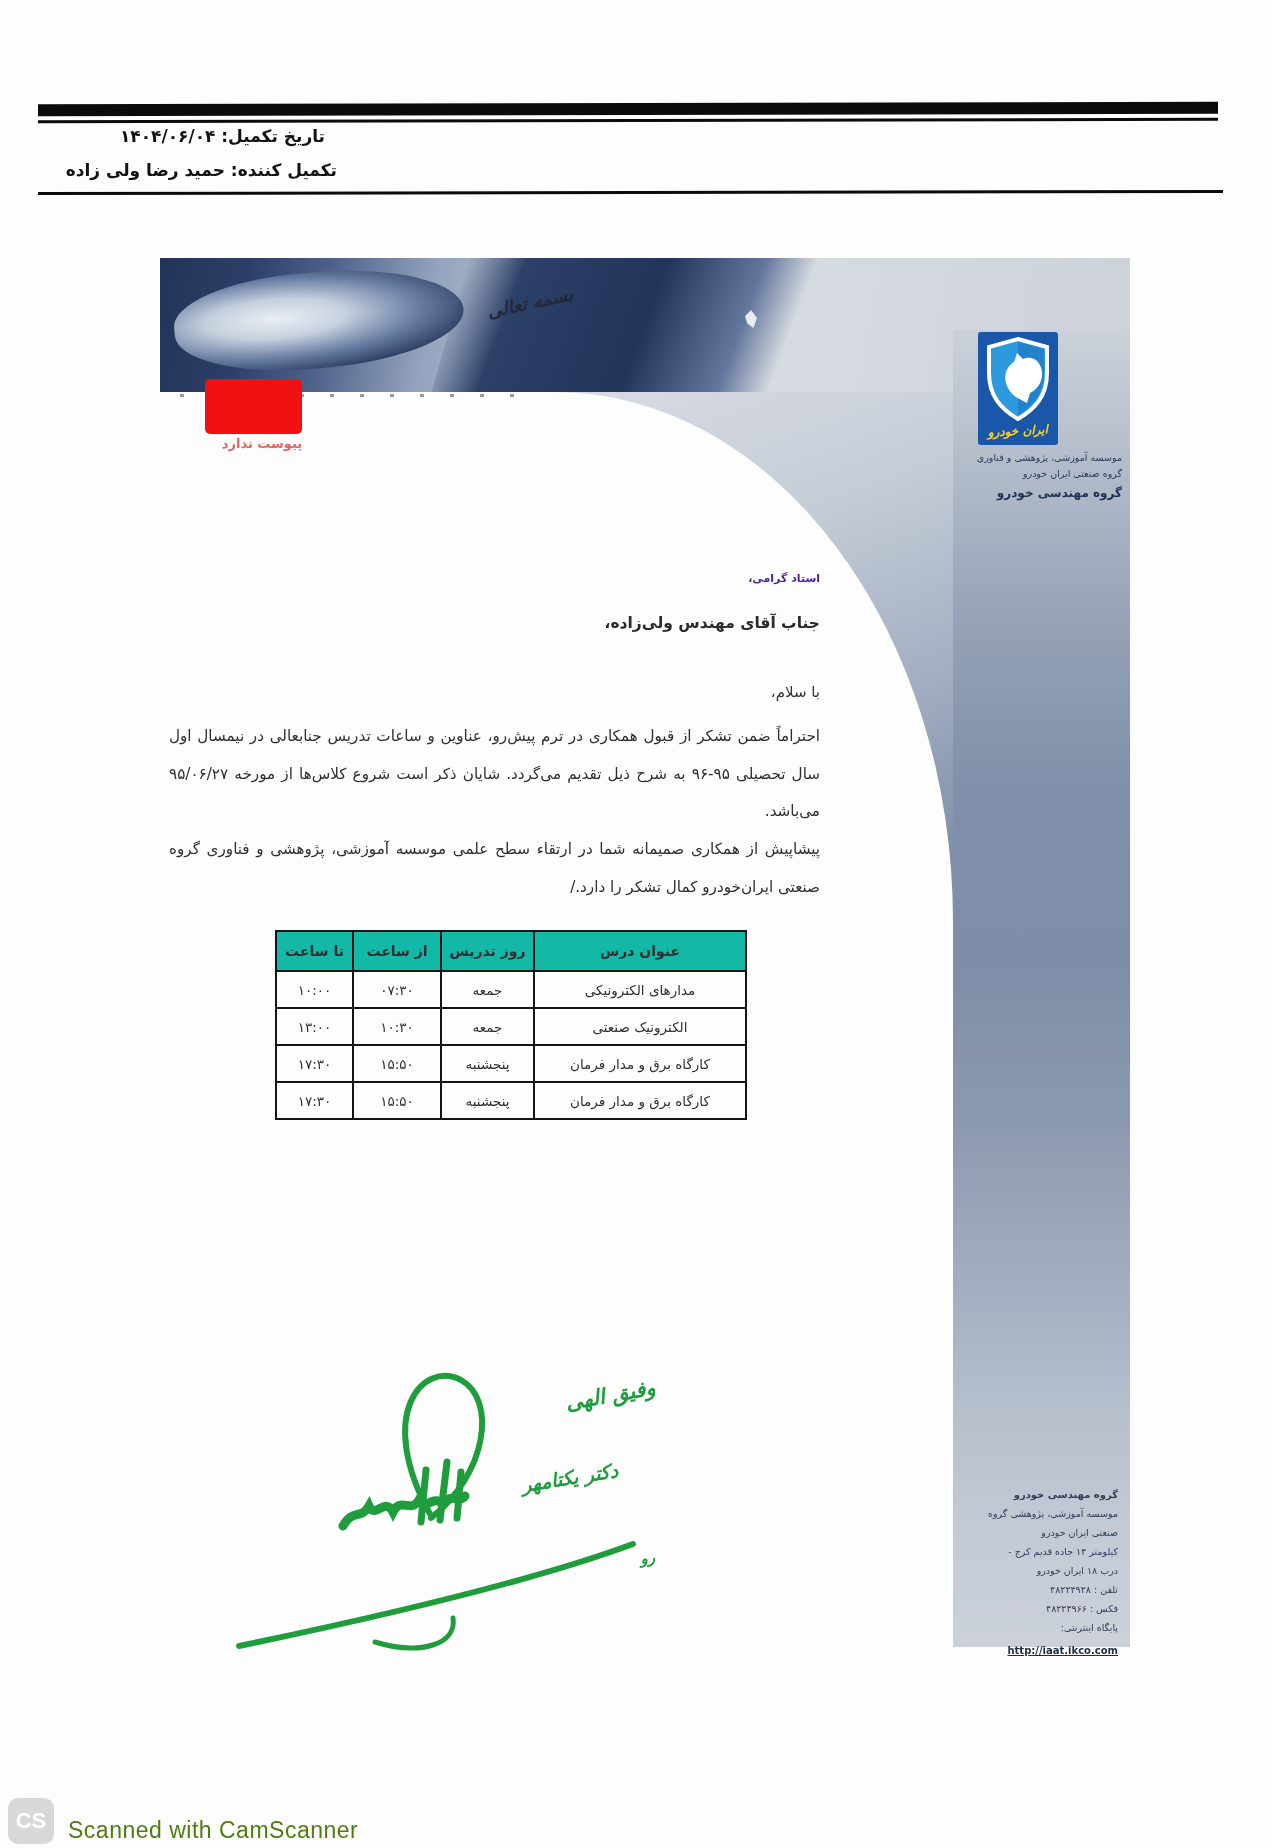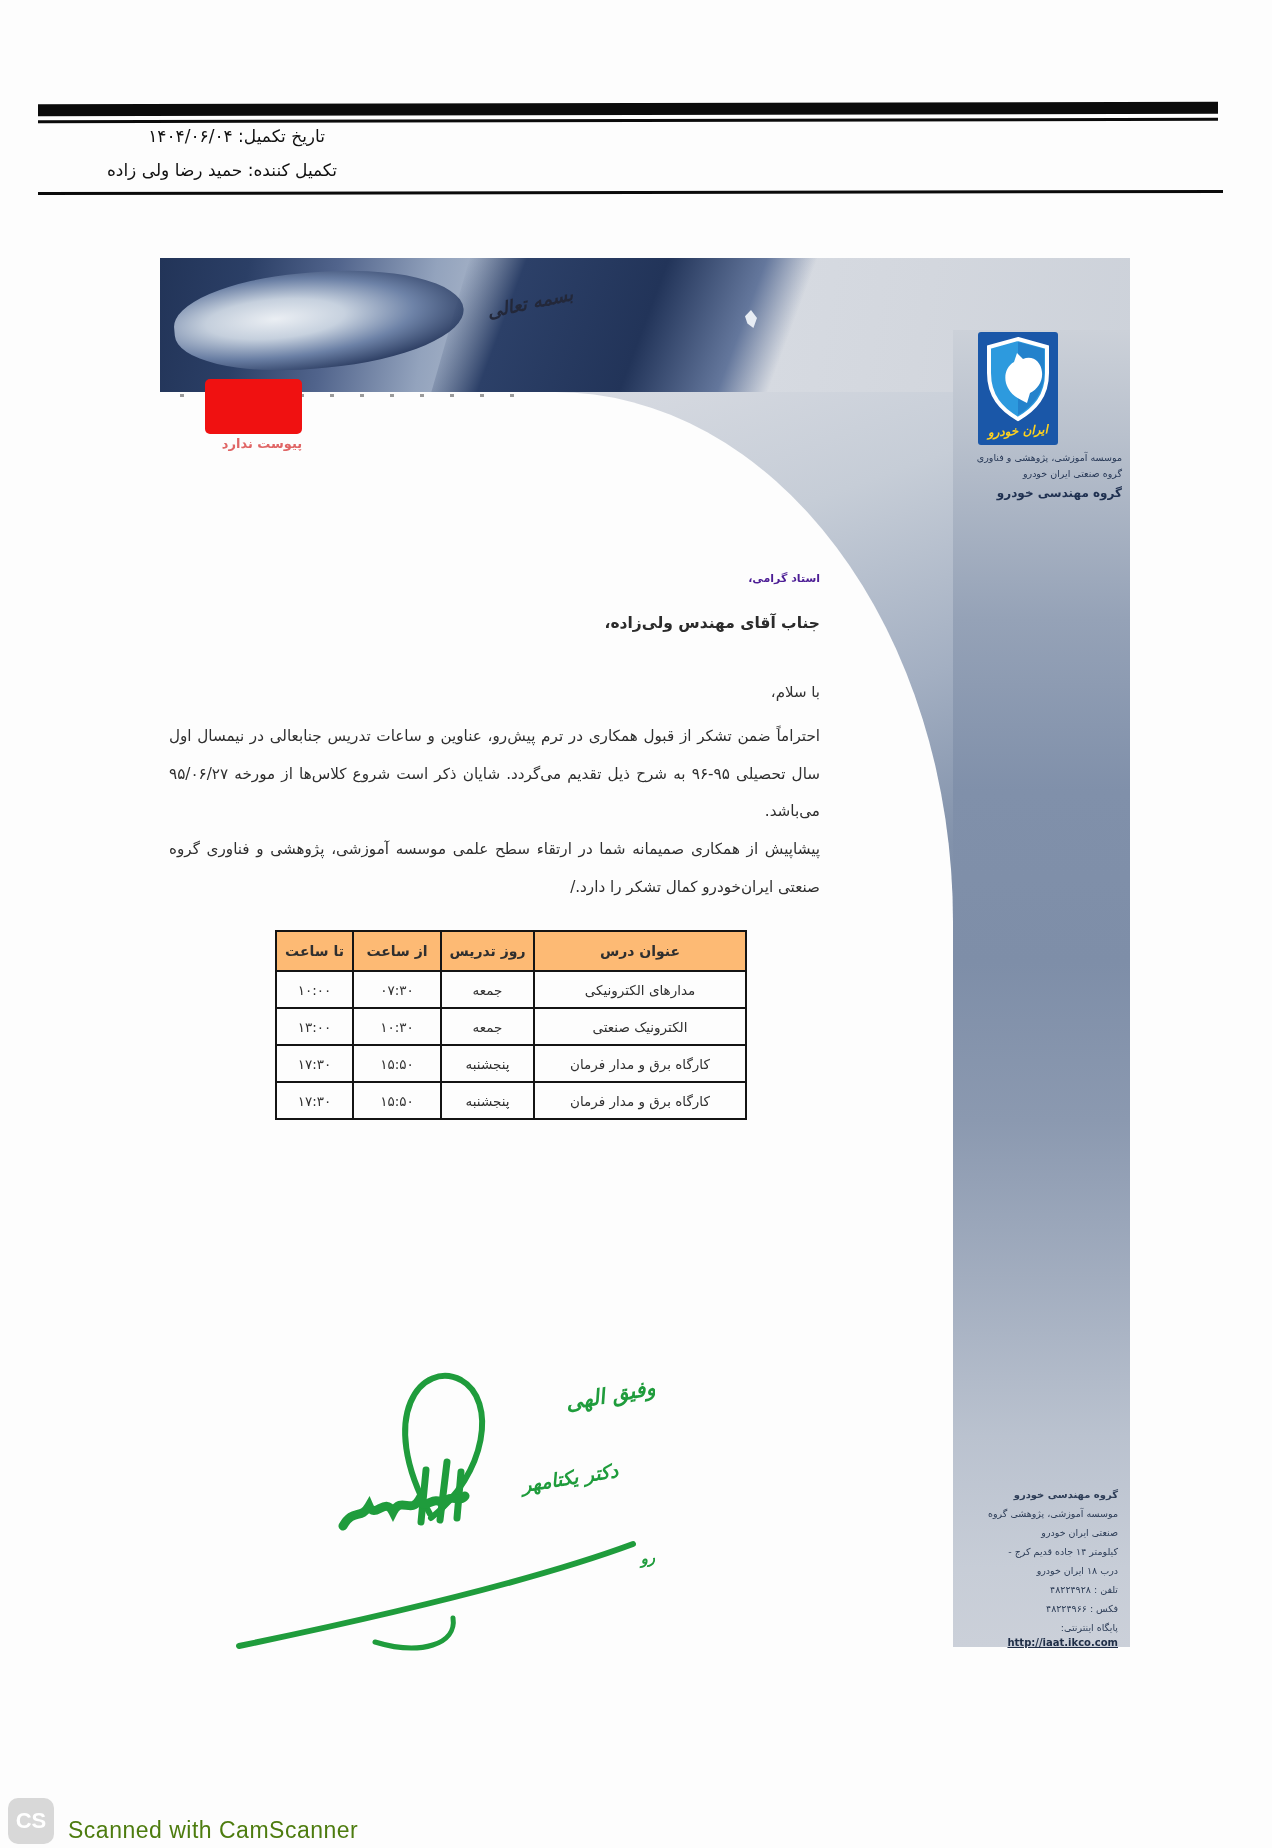--- a/index.html
+++ b/index.html
@@ -5,21 +5,21 @@
   html,body{margin:0;padding:0;background:#ffffff;}
   body{font-family:"DejaVu Sans",sans-serif;}
   #page{position:relative;width:1272px;height:1848px;background:#fdfdfd;overflow:hidden;}
 
   
   .rule{position:absolute;background:#0b0b0b;}
   #rule-thick{left:38px;top:103px;width:1180px;height:12px;transform:rotate(-.12deg);}
   #rule-thin-top{left:38px;top:119px;width:1180px;height:3px;transform:rotate(-.12deg);}
   #rule-thin-bottom{left:38px;top:191px;width:1185px;height:3px;transform:rotate(-.1deg);}
   .comp-line{position:absolute;direction:rtl;text-align:right;color:#111;
-             font-weight:normal;font-size:17px;white-space:nowrap;}
+             font-weight:bold;font-size:17px;white-space:nowrap;}
   #comp-date{left:45px;top:126px;width:280px;}
   #comp-by{left:45px;top:160px;width:292px;}
 
   
   #banner{position:absolute;left:160px;top:258px;width:970px;height:134px;
           background:linear-gradient(100deg,#223458 0%,#2b3f66 9%,#51648c 18%,#93a3bd 28%,
                      #c6cdd8 42%,#d7dbe2 58%,#d3d7de 78%,#cdd2da 100%);
           overflow:hidden;}
   #headlamp{position:absolute;left:14px;top:14px;width:290px;height:96px;
             background:radial-gradient(ellipse at 35% 45%,#f4f7fa 0%,#cdd7e3 26%,#6d82a7 52%,#2b3c61 76%,#223254 100%);
@@ -64,33 +64,33 @@
   .para{position:absolute;right:452px;width:651px;text-align:justify;text-align-last:right;
         font-size:15.2px;line-height:37.5px;color:#2e2e2e;}
   #para1{top:718px;}
   #para2{top:831px;}
 
   
   #schedule{position:absolute;left:275px;top:930px;}
   table{border-collapse:collapse;direction:rtl;table-layout:fixed;}
   th,td{border:2.5px solid #141414;text-align:center;vertical-align:middle;
         font-size:13.5px;color:#2f2f2f;overflow:hidden;white-space:nowrap;}
-  th{background:#fdba74;font-weight:bold;height:36px;font-size:14px;}
+  th{background:#14b8a6;font-weight:bold;height:36px;font-size:14px;}
   td{height:33px;}
   col.c-title{width:212px;} col.c-day{width:93px;} col.c-from{width:88px;} col.c-to{width:77px;}
 
   
   #signature{position:absolute;left:225px;top:1352px;width:430px;height:312px;}
 
   
   #contact{position:absolute;left:0px;top:1155px;width:165px;direction:rtl;text-align:right;
            padding-right:10px;color:#2d3d57;}
   .contact-line{font-size:9.5px;line-height:19px;white-space:nowrap;}
   .contact-line.bold{font-weight:bold;font-size:10px;}
-  #website{display:block;font-size:10px;font-weight:bold;color:#1f2e47;
+  #website{display:block;margin-top:8px;font-size:10px;font-weight:bold;color:#1f2e47;
            text-decoration:underline;direction:ltr;text-align:right;white-space:nowrap;}
 
   
   #page-number{position:absolute;left:0;top:1728px;width:1100px;text-align:center;
                font-size:17px;font-weight:bold;color:#222;}
   #watermark{position:absolute;left:8px;top:1798px;display:flex;align-items:flex-end;gap:14px;}
   #cs-badge{width:46px;height:46px;border-radius:10px;background:#d8d8d8;color:#ffffff;
             display:flex;align-items:center;justify-content:center;
             font-family:"Liberation Sans",sans-serif;font-weight:bold;font-size:22px;}
   #wm-text{font-family:"Liberation Sans",sans-serif;font-size:23px;color:#4d7c0f;letter-spacing:.5px;}

